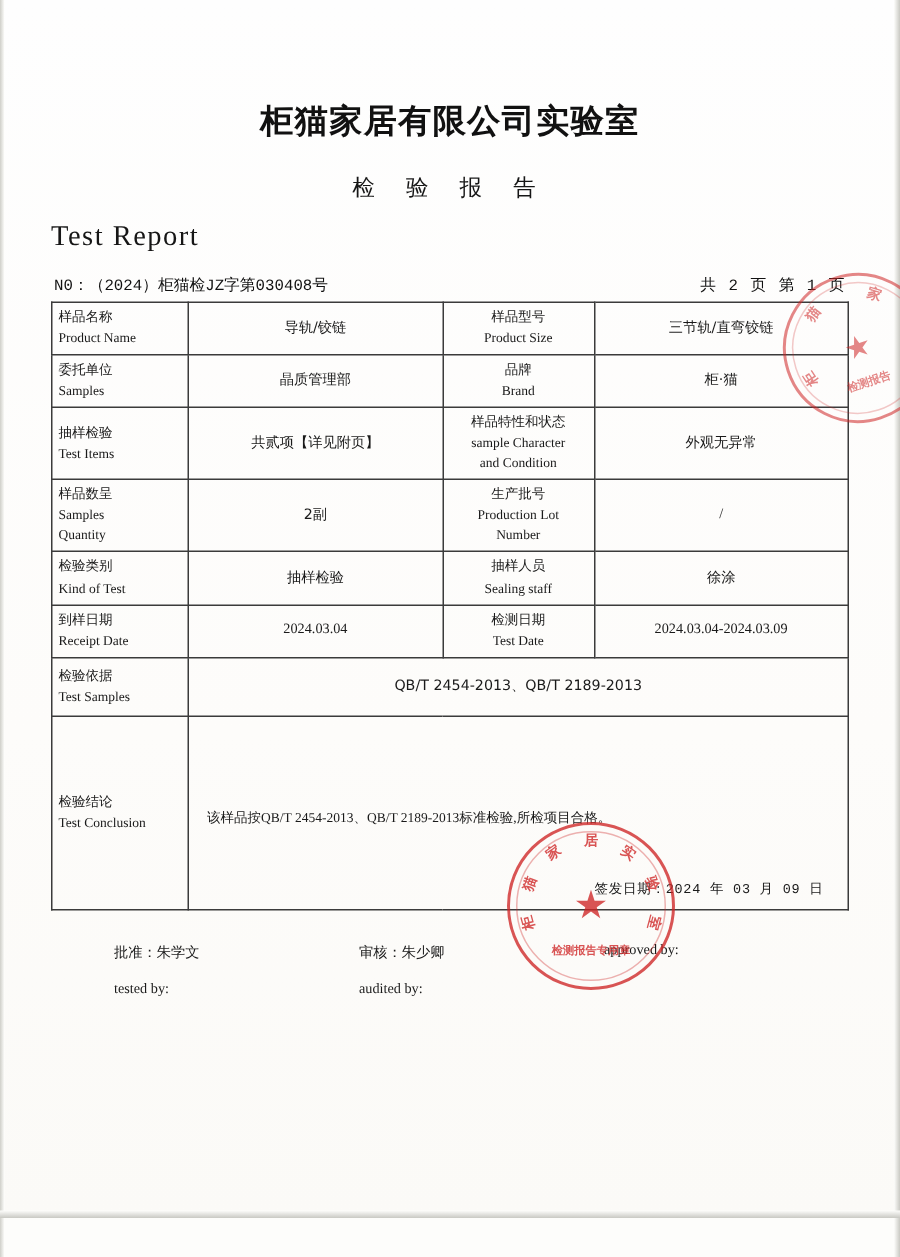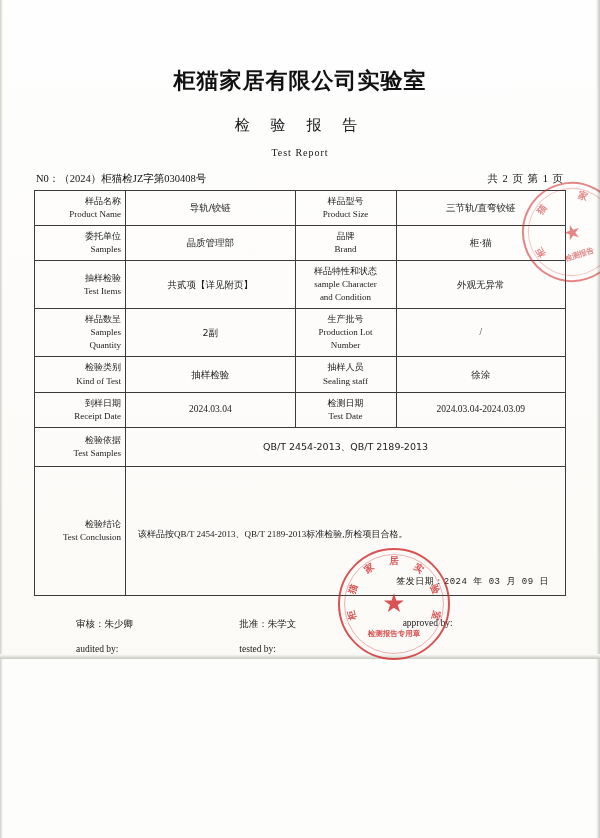--- a/index.html
+++ b/index.html
@@ -12,21 +12,21 @@
     background: #fdfdfb;
     font-family: "Liberation Serif", serif;
     color: #1a1a1a;
     position: relative;
     overflow: hidden;
   }
   .page {
     position: absolute;
     left: 0; top: 0;
     width: 600px;
-    height: 659px;
+    height: 812px;
     background: linear-gradient(180deg,#fefefe 0%,#fdfcfa 60%,#fbfaf7 100%);
   }
   .sheet {
     position: absolute;
     left: 34px;
     top: 48px;
     width: 532px;
   }
   .title {
     text-align: center;
@@ -39,53 +39,54 @@
   }
   .subtitle {
     text-align: center;
     font-family: "DejaVu Serif", serif;
     font-size: 15px;
     letter-spacing: 8px;
     margin-top: 20px;
     color: #161616;
   }
   .subtitle-en {
-    text-align: center;
+    text-align: left;
     font-family: "Liberation Serif", serif;
-    font-size: 10px;
+    font-size: 19px;
     letter-spacing: 1px;
     margin-top: 12px;
     color: #161616;
   }
   .meta-row {
     display: flex;
     justify-content: space-between;
     align-items: flex-start;
     font-size: 10.5px;
     margin-top: 14px;
     padding: 0 2px 4px 2px;
     color: #111;
+    font-family: Liberation Mono, monospace;
   }
   .meta-no { letter-spacing: 0px; }
   .meta-pages { letter-spacing: 1px; }
 
   table.report {
     border-collapse: collapse;
     width: 532px;
     table-layout: fixed;
   }
   table.report td {
     border: 1px solid #3b3b3b;
     font-size: 9.5px;
     padding: 4px 4px;
     vertical-align: middle;
     line-height: 1.45;
   }
   td.label {
-    text-align: right;
+    text-align: left;
     width: 82px;
   }
   td.label2 {
     text-align: center;
     width: 92px;
   }
   td.val {
     text-align: center;
   }
   td.val-left {
@@ -326,26 +327,26 @@
           <td class="conclusion-cell" colspan="3">
             <div class="conclusion-text">该样品按QB/T 2454-2013、QB/T 2189-2013标准检验,所检项目合格。</div>
             <div class="issue-date">签发日期：2024 年 03 月 09 日</div>
           </td>
         </tr>
       </tbody>
     </table>
 
     <div class="sig-row">
       <div class="sig-block">
+        <div class="sig-cn">批准：朱学文</div>
+        <div class="sig-en">tested by:</div>
+      </div>
+      <div class="sig-block">
         <div class="sig-cn">审核：朱少卿</div>
         <div class="sig-en">audited by:</div>
-      </div>
-      <div class="sig-block">
-        <div class="sig-cn">批准：朱学文</div>
-        <div class="sig-en">tested by:</div>
       </div>
       <div class="sig-block">
         <div class="sig-en">approved by:</div>
       </div>
     </div>
   </div>
 
   <div class="stamp stamp-corner">
     <div class="ring"></div>
     <div class="arc-text">

